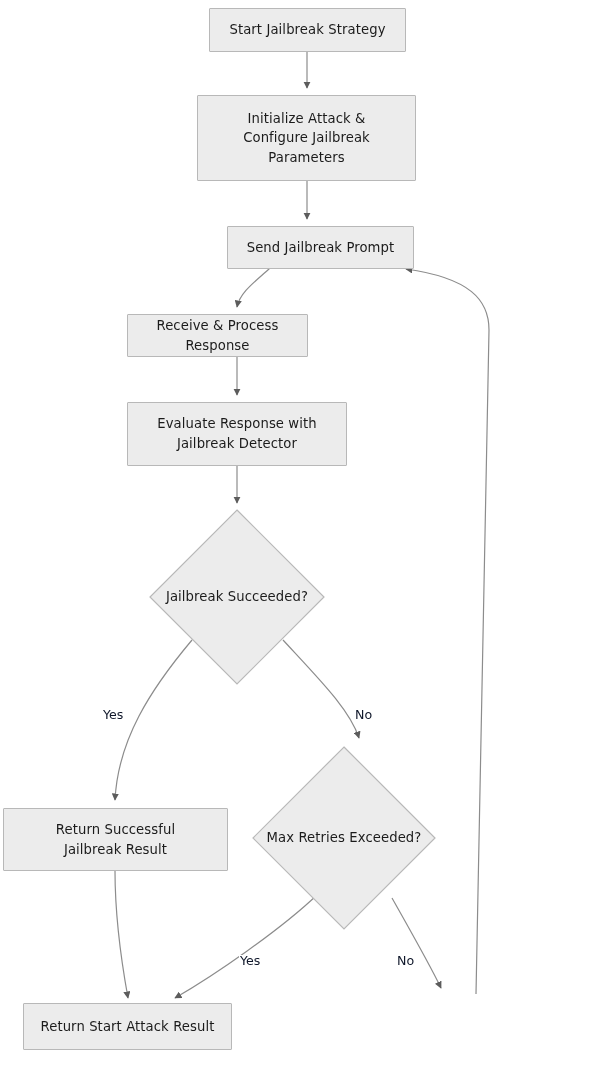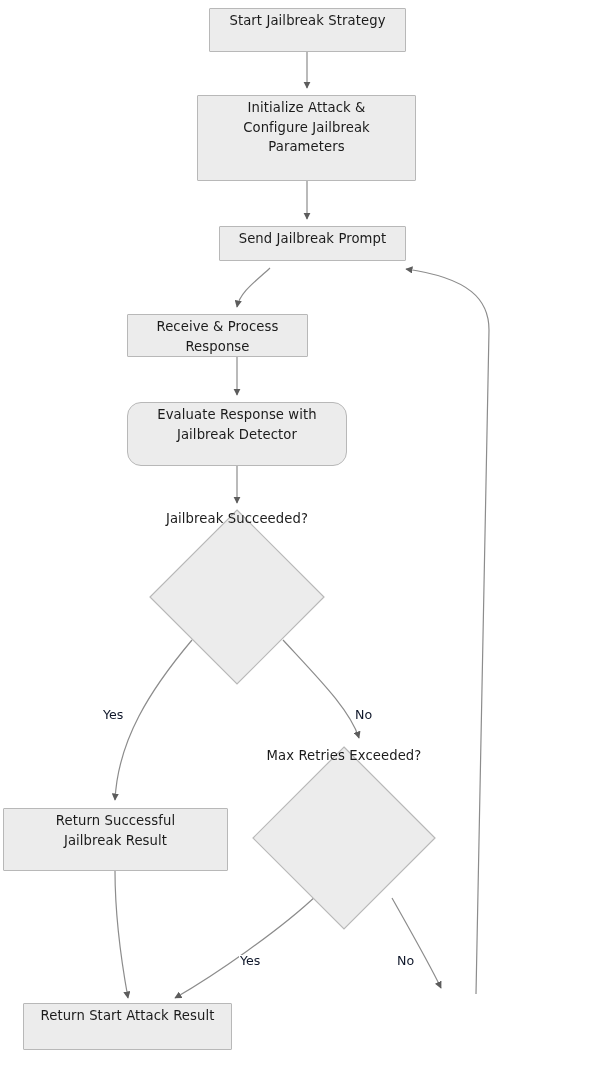--- a/index.html
+++ b/index.html
@@ -23,20 +23,21 @@
     left: 0;
     top: 0;
     width: 593px;
     height: 1066px;
     pointer-events: none;
   }
   .node {
     position: absolute;
     box-sizing: border-box;
     display: flex;
+    align-items: center;
     justify-content: center;
     text-align: center;
     color: #1b1b1b;
     font-size: 13.2px;
     line-height: 1.48;
     letter-spacing: 0.1px;
   }
   .node.process {
     background: #ececec;
     border: 1px solid #b8b8b8;
@@ -111,29 +112,29 @@
   <div class="node process" style="left:209px; top:8px; width:197px; height:44px;">
     <span class="nodetext">Start Jailbreak Strategy</span>
   </div>
 
   <div class="node process" style="left:197px; top:95px; width:219px; height:86px;">
     <span class="nodetext">Initialize Attack &amp;
 Configure Jailbreak
 Parameters</span>
   </div>
 
-  <div class="node process" style="left:219px; top:226px; width:187px; height:35px;">
+  <div class="node process" style="left:227px; top:226px; width:187px; height:43px;">
     <span class="nodetext">Send Jailbreak Prompt</span>
   </div>
 
   <div class="node process" style="left:127px; top:314px; width:181px; height:43px;">
     <span class="nodetext">Receive &amp; Process Response</span>
   </div>
 
-  <div class="node process" style="left:127px; top:402px; width:220px; height:64px;border-radius:14px;">
+  <div class="node process" style="left:127px; top:402px; width:220px; height:64px;">
     <span class="nodetext">Evaluate Response with
 Jailbreak Detector</span>
   </div>
 
   <div class="node decision" style="left:149px; top:509px; width:176px; height:176px;">
     <svg class="diamond-shape" viewBox="0 0 176 176" preserveAspectRatio="none" xmlns="http://www.w3.org/2000/svg">
       <polygon points="88,1 175,88 88,175 1,88" fill="#ececec" stroke="#b8b8b8" stroke-width="1.2"></polygon>
     </svg>
     <span class="decision-label">Jailbreak Succeeded?</span>
   </div>

